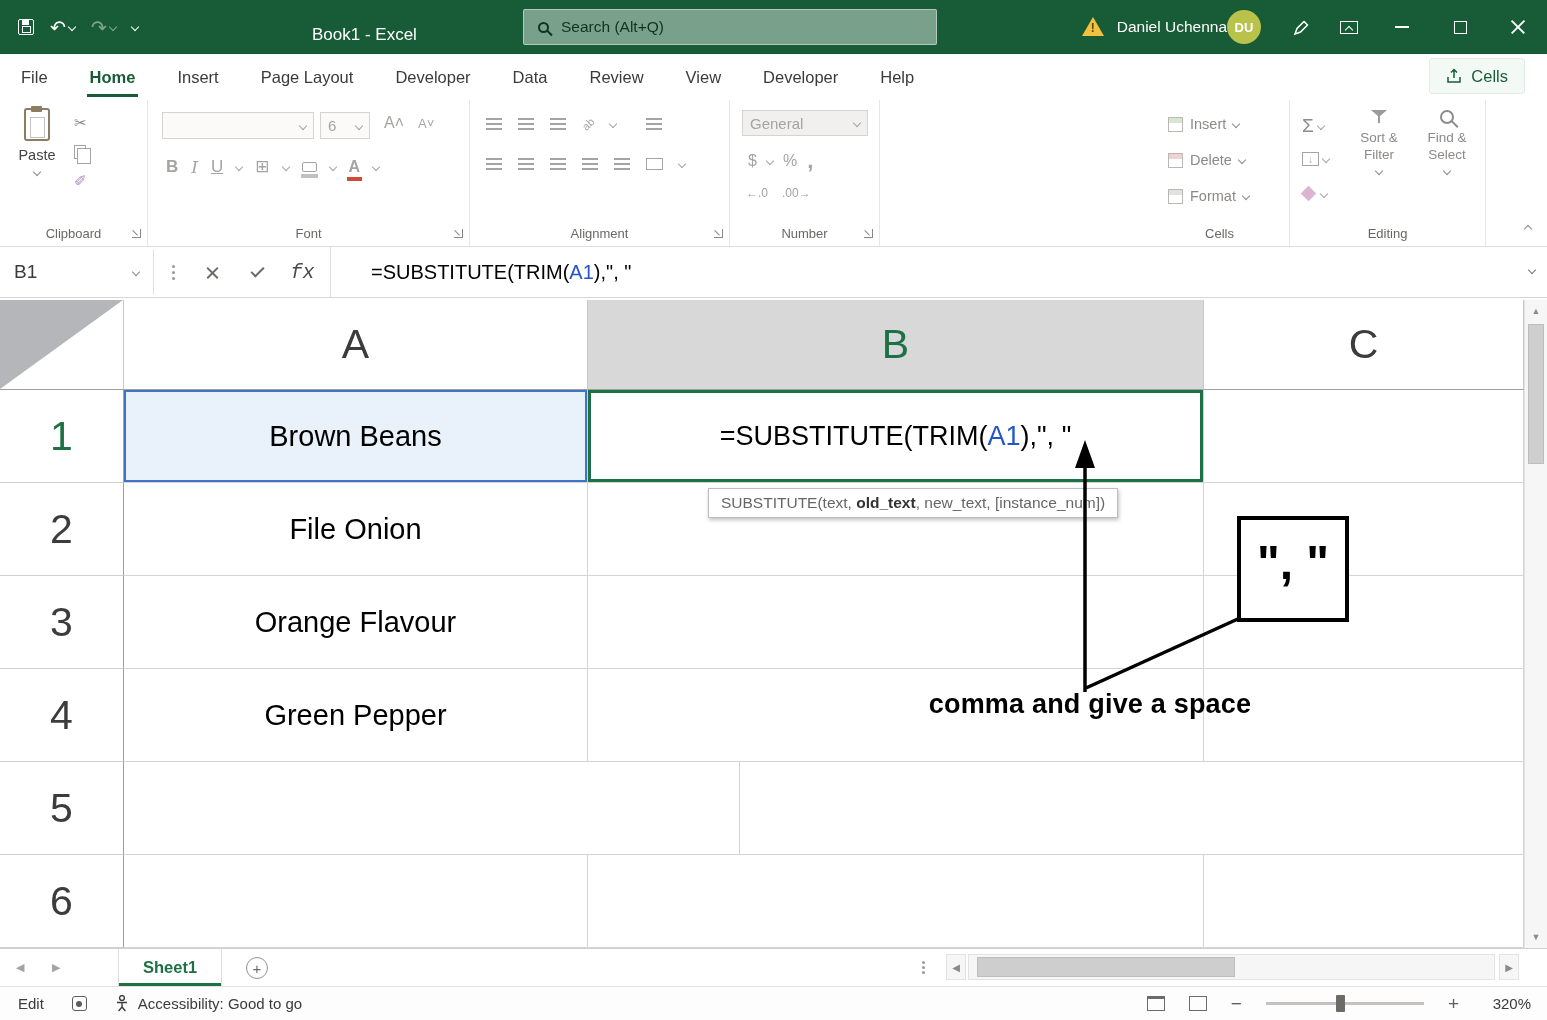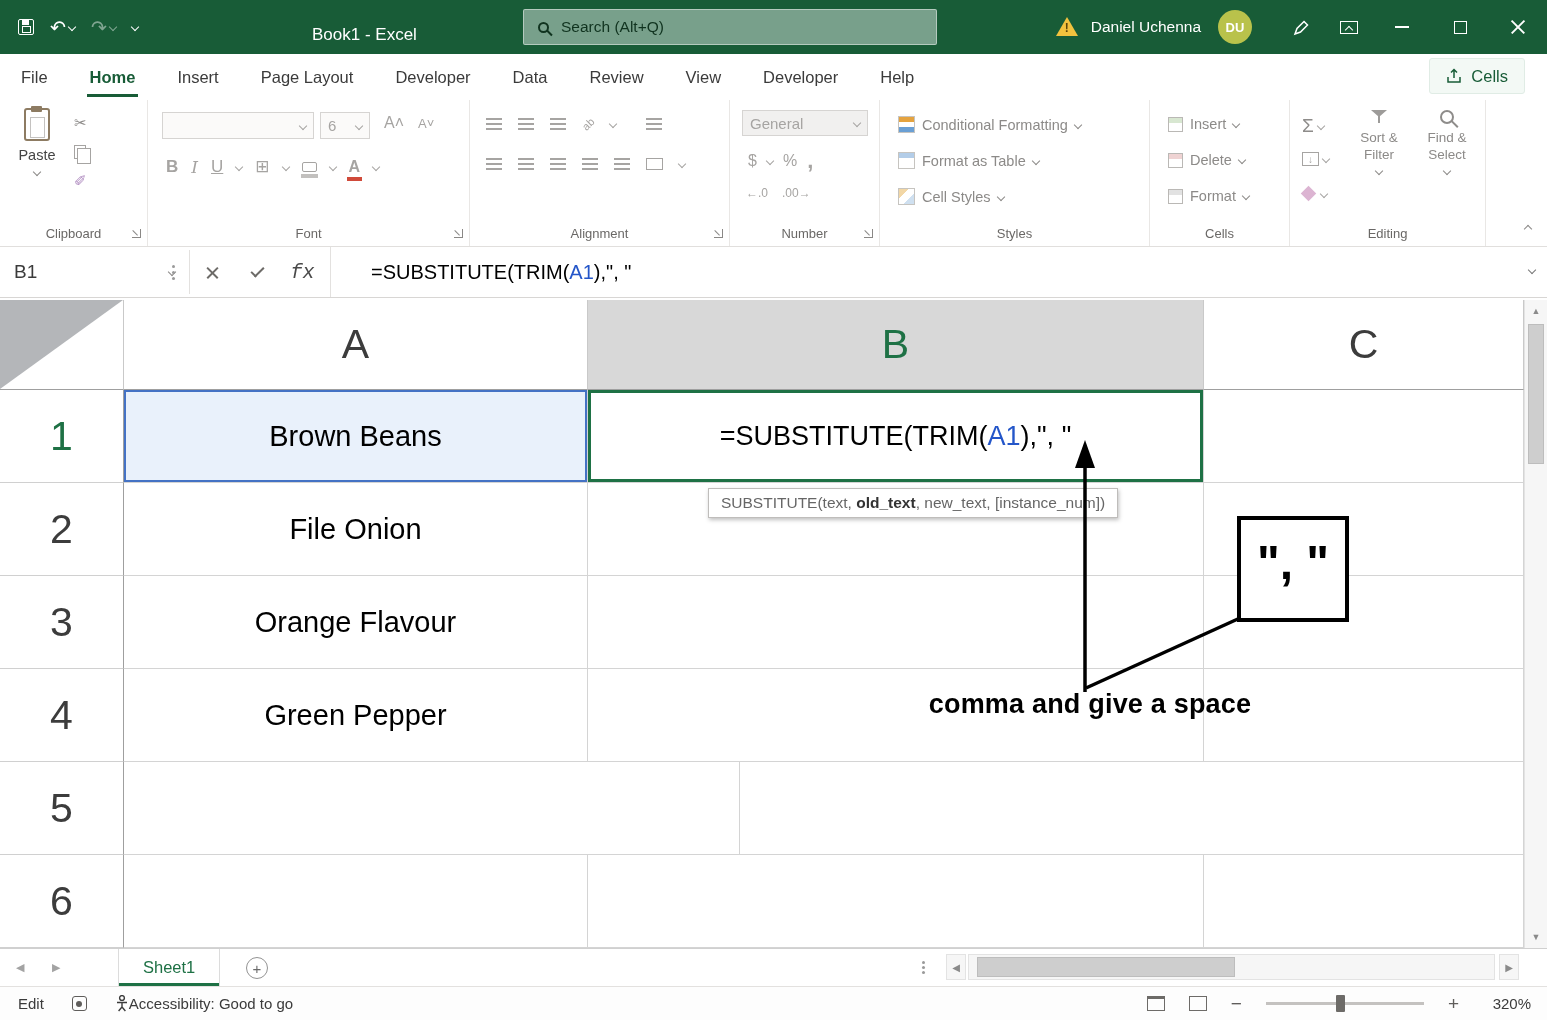--- a/index.html
+++ b/index.html
@@ -18,21 +18,21 @@
   .chv{display:inline-block;width:6px;height:6px;border-right:1.5px solid currentColor;border-bottom:1.5px solid currentColor;transform:rotate(45deg)}
   .chv.up{transform:rotate(-135deg)}
   .tb-title{position:absolute;left:312px;top:0;height:70px;display:flex;align-items:center;font-size:17px}
   .tb-search{position:absolute;left:523px;top:9px;width:414px;height:36px;background:rgba(255,255,255,.42);border:1px solid rgba(255,255,255,.45);border-radius:2px;display:flex;align-items:center;gap:12px;padding:0 14px;color:#10331f;font-size:15.5px}
   .mag{width:11px;height:11px;border:2px solid #10331f;border-radius:50%;position:relative;display:inline-block}
   .mag::after{content:"";position:absolute;width:7px;height:2px;background:#10331f;transform:rotate(45deg);right:-6px;bottom:-3px}
   .tb-right{position:absolute;right:0;top:0;height:54px;display:flex;align-items:center}
   .warn{position:relative;width:24px;height:20px;margin-right:12px}
   .warn::before{content:"";position:absolute;left:1px;top:0;border-left:11px solid transparent;border-right:11px solid transparent;border-bottom:19px solid #f2c23e}
   .warn::after{content:"!";position:absolute;left:0;right:0;top:4px;text-align:center;color:#5a4408;font-size:12px;font-weight:700}
-  .tb-user{display:flex;align-items:center;gap:17px;font-size:15.5px;margin-right:25px}
+  .tb-user{display:flex;align-items:center;gap:0;font-size:15.5px;margin-right:16px}
   .avatar{width:34px;height:34px;border-radius:50%;background:#b9c24b;color:#fff;display:flex;align-items:center;justify-content:center;font-size:13px;font-weight:700}
   .tb-ic{width:48px;height:54px;display:flex;align-items:center;justify-content:center}
   .ribico{width:18px;height:13px;border:1.5px solid #fff;display:flex;align-items:flex-end;justify-content:center}
   .winbtn{width:58px;height:54px;display:flex;align-items:center;justify-content:center}
   .minico{width:14px;height:2px;background:#fff}
   .maxico{width:13px;height:13px;border:1.6px solid #fff}
   .xico{position:relative;width:16px;height:16px}
   .xico::before,.xico::after{content:"";position:absolute;left:-1px;top:7px;width:18px;height:1.8px;background:#fff}
   .xico::before{transform:rotate(45deg)}.xico::after{transform:rotate(-45deg)}
 
@@ -84,21 +84,21 @@
   .funnel{position:relative;width:16px;height:14px}
   .funnel::before{content:"";position:absolute;top:0;left:0;border-left:8px solid transparent;border-right:8px solid transparent;border-top:7px solid #9d9b99}
   .funnel::after{content:"";position:absolute;top:6px;left:7px;width:2px;height:7px;background:#9d9b99}
   .mag2{width:14px;height:14px;border:2.4px solid #8e8c8a;border-radius:50%;position:relative}
   .mag2::after{content:"";position:absolute;width:9px;height:2.4px;background:#8e8c8a;transform:rotate(45deg);right:-7px;bottom:-3px}
   .bigbtn{position:absolute;top:10px;display:flex;flex-direction:column;align-items:center;gap:5px;font-size:13.5px;color:#8c8a88;text-align:center;line-height:17px}
   .collapse{position:absolute;right:16px;bottom:10px;color:#8a8886}
 
   
   .frow{position:absolute;top:247px;left:0;right:0;height:51px;background:#fff;border-bottom:1px solid #d8d6d4}
-  .namebox{position:absolute;left:0;top:3px;bottom:3px;width:190px;border-right:1px solid #e3e1df;display:flex;align-items:center;justify-content:space-between;padding:0 14px;font-size:19px;color:#3b3b3b}
+  .namebox{position:absolute;left:0;top:3px;bottom:3px;width:154px;border-right:1px solid #e3e1df;display:flex;align-items:center;justify-content:space-between;padding:0 14px;font-size:19px;color:#3b3b3b}
   .namebox .chv{color:#8a8886}
   .vdots{position:absolute;left:172px;top:18px;width:3px;height:3px;background:#9a9a9a;border-radius:50%;box-shadow:0 6px 0 #9a9a9a,0 12px 0 #9a9a9a}
   .fbtns{position:absolute;left:190px;top:0;height:100%;display:flex;align-items:center}
   .fbtn{width:45px;height:100%;display:flex;align-items:center;justify-content:center;color:#6d6b68}
   .xg{position:relative;width:13px;height:13px}
   .xg::before,.xg::after{content:"";position:absolute;left:-1px;top:6px;width:15px;height:1.8px;background:#6d6b68}
   .xg::before{transform:rotate(45deg)}.xg::after{transform:rotate(-45deg)}
   .ckg{width:13px;height:7px;border-left:2px solid #6d6b68;border-bottom:2px solid #6d6b68;transform:rotate(-45deg);margin-top:-4px}
   .fx{font-family:Liberation Mono, monospace;font-style:italic;font-size:20px;color:#4a4a4a}
   .ffield{position:absolute;left:330px;top:0;right:36px;height:100%;border-left:1px solid #e3e1df;display:flex;align-items:center;padding-left:40px;font-size:20px;color:#000;white-space:pre}
@@ -127,34 +127,34 @@
   
   .tooltip{position:absolute;left:708px;top:488px;height:30px;display:inline-flex;align-items:center;padding:0 12px;background:#fff;border:1px solid #bfbdbb;box-shadow:1px 2px 4px rgba(0,0,0,.25);font-size:15.5px;color:#666;white-space:pre;z-index:5}
   .tooltip b{color:#333}
   .annbox{position:absolute;left:1237px;top:516px;width:112px;height:106px;border:4px solid #000;background:#fff;display:flex;align-items:center;justify-content:center;font-size:48px;font-weight:700;color:#000;z-index:6;padding-bottom:14px}
   .anntext{position:absolute;left:640px;top:684px;width:900px;text-align:center;font-size:27px;font-weight:700;color:#000;line-height:40px;z-index:6;letter-spacing:.2px}
   .overlay{position:absolute;left:0;top:0;pointer-events:none;z-index:7}
 
   
   .sheetbar{position:absolute;top:948px;left:0;right:0;height:38px;background:#fff;border-top:1px solid #d0d0d0}
   .snav{position:absolute;top:0;height:100%;display:flex;align-items:center;color:#a3a3a3;font-size:11px}
-  .stab{position:absolute;left:118px;top:0;height:100%;display:flex;align-items:center;padding:0 24px;font-size:16.5px;font-weight:400;color:#1e7145;border-left:1px solid #dcdcdc;border-right:1px solid #dcdcdc}
+  .stab{position:absolute;left:118px;top:0;height:100%;display:flex;align-items:center;padding:0 24px;font-size:16.5px;font-weight:700;color:#1e7145;border-left:1px solid #dcdcdc;border-right:1px solid #dcdcdc}
   .stab::after{content:"";position:absolute;left:0;right:0;bottom:0;height:3px;background:#1e7145}
   .addsheet{position:absolute;left:246px;top:8px;width:22px;height:22px;border-radius:50%;border:1px solid #939393;color:#6a6a6a;display:flex;align-items:center;justify-content:center;font-size:15px}
   .hdots{position:absolute;left:922px;top:12px;width:3px;height:3px;background:#9a9a9a;border-radius:50%;box-shadow:0 5px 0 #9a9a9a,0 10px 0 #9a9a9a}
   .hsbtn{position:absolute;top:5px;width:20px;height:26px;display:flex;align-items:center;justify-content:center;color:#8a8a8a;font-size:10px;background:#f6f6f6;border:1px solid #e3e3e3}
   .hstrack{position:absolute;left:968px;right:52px;top:5px;height:26px;background:#f6f6f6;border:1px solid #e3e3e3}
   .hsthumb{position:absolute;left:8px;top:2px;width:258px;height:20px;background:#cecece;border:1px solid #bdbdbd}
 
   
   .statusbar{position:absolute;top:986px;left:0;right:0;height:34px;background:#fdfdfd;border-top:1px solid #e3e1df;font-size:15px;color:#3b3b3b}
   .st-left{position:absolute;left:18px;top:0;height:100%;display:flex;align-items:center;gap:28px}
   .recic{width:15px;height:15px;border:1.5px solid #5f5d5b;border-radius:3px;display:flex;align-items:center;justify-content:center}
   .recic::after{content:"";width:6px;height:6px;border-radius:50%;background:#5f5d5b}
-  .accwrap{display:flex;align-items:center;}
+  .accwrap{display:flex;align-items:center;gap:9px}
   .st-right{position:absolute;right:16px;top:0;height:100%;display:flex;align-items:center;gap:24px}
   .vi{width:18px;height:15px;border:1.5px solid #6d6b68}
   .vi.layout{background:linear-gradient(to bottom,#6d6b68 0 2px,transparent 2px)}
   .zminus,.zplus{font-size:19px;color:#5f5d5b;line-height:1}
   .zs-track{width:158px;height:3px;background:#c4c2c0;position:relative}
   .zs-thumb{position:absolute;left:70px;top:-7px;width:9px;height:17px;background:#6d6b68;border-radius:1px}
   .ztext{min-width:48px;text-align:right}
 </style>
 </head>
 <body>
@@ -310,38 +310,20 @@
         <span style="font-size:22px;font-weight:700">,</span>
       </div>
       <div class="fbtnrow" style="left:16px;top:86px;gap:14px;color:#a6a4a2;font-size:12px">
         <span>←.0</span>
         <span>.00→</span>
       </div>
       <div class="glabel">Number</div>
       <span class="launch"></span>
     </div>
 
-    <div class="rgroup" id="g-styles" style="left:880px;width:270px">
-      <div class="stylerow" style="left:18px;top:16px">
-        <span class="cfic"></span>
-        <span>Conditional Formatting</span>
-        <span class="chv"></span>
-      </div>
-      <div class="stylerow" style="left:18px;top:52px">
-        <span class="ftic"></span>
-        <span>Format as Table</span>
-        <span class="chv"></span>
-      </div>
-      <div class="stylerow" style="left:18px;top:88px">
-        <span class="csic"></span>
-        <span>Cell Styles</span>
-        <span class="chv"></span>
-      </div>
-      <div class="glabel">Styles</div>
-    </div>
 
     <div class="rgroup" id="g-cells" style="left:1150px;width:140px">
       <div class="stylerow" style="left:18px;top:16px">
         <span class="insic"></span>
         <span>Insert</span>
         <span class="chv"></span>
       </div>
       <div class="stylerow" style="left:18px;top:52px">
         <span class="delic"></span>
         <span>Delete</span>

